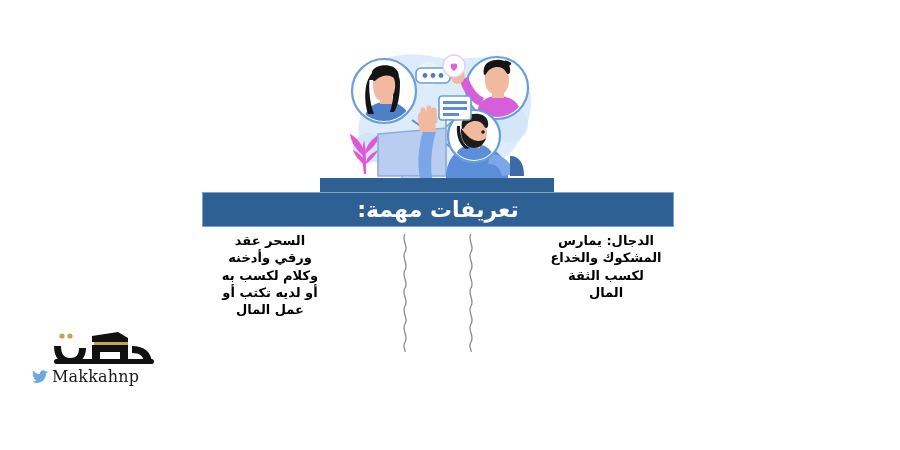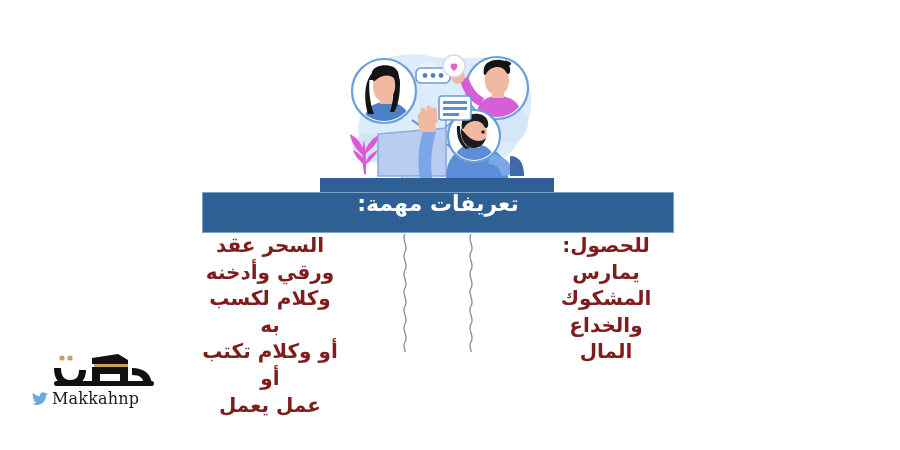--- a/index.html
+++ b/index.html
@@ -30,26 +30,26 @@
     height: 168px;
   }
   .illustration svg { display: block; width: 100%; height: 100%; }
 
   
   .banner {
     position: absolute;
     left: 202px;
     top: 192px;
     width: 472px;
-    height: 41px;
+    height: 35px;
     background: #2e6093;
     border: 1px solid #7ea3c4;
     box-sizing: border-box;
     display: flex;
-    align-items: flex-start;
+    align-items: center;
     justify-content: center;
   }
   .banner-title {
     color: #ffffff;
     font-size: 22px;
     font-weight: 700;
     letter-spacing: 0.5px;
     line-height: 1;
     white-space: nowrap;
   }
@@ -62,40 +62,40 @@
     width: 484px;
     height: 124px;
     display: flex;
     flex-direction: row;
     align-items: flex-start;
     justify-content: space-between;
   }
   .col {
     width: 148px;
     text-align: center;
-    color: #7f1d1d;
-    font-size: 20px;
+    color: #000000;
+    font-size: 13px;
     line-height: 1.33;
     font-weight: 600;
     direction: rtl;
   }
   .divider {
     width: 10px;
     height: 118px;
     flex: 0 0 auto;
     align-self: flex-start;
     margin-top: 2px;
   }
   .divider svg { display: block; width: 100%; height: 100%; }
 
   
   .logo-block {
     position: absolute;
     left: 32px;
-    top: 348px;
+    top: 326px;
     width: 128px;
     height: 66px;
   }
   .logo-mark { width: 112px; height: 40px; display: block; }
   .logo-handle {
     display: flex;
     align-items: center;
     gap: 4px;
     margin-top: 3px;
     direction: ltr;
@@ -237,44 +237,45 @@
     </svg>
   </div>
 
   <div class="banner">
     <div class="banner-title">تعريفات مهمة:</div>
   </div>
 
   <div class="columns">
 
     <div class="col">
-      <div>للحصول: يمارس</div>
+      <div>الدجال: يمارس</div>
       <div>المشكوك والخداع</div>
+      <div>لكسب الثقة</div>
       <div>المال</div>
     </div>
 
     <div class="divider">
       <svg viewBox="0 0 10 118" xmlns="http://www.w3.org/2000/svg" preserveAspectRatio="none">
         <path d="M5 0 C1 6 9 12 5 18 C1 24 9 30 5 36 C1 42 9 48 5 54 C1 60 9 66 5 72 C1 78 9 84 5 90 C1 96 9 102 5 108 C2 113 6 116 5 118" fill="none" stroke="#8c8c8c" stroke-width="1.3"></path>
       </svg>
     </div>
 
 
     <div class="divider">
       <svg viewBox="0 0 10 118" xmlns="http://www.w3.org/2000/svg" preserveAspectRatio="none">
         <path d="M5 0 C1 6 9 12 5 18 C1 24 9 30 5 36 C1 42 9 48 5 54 C1 60 9 66 5 72 C1 78 9 84 5 90 C1 96 9 102 5 108 C2 113 6 116 5 118" fill="none" stroke="#8c8c8c" stroke-width="1.3"></path>
       </svg>
     </div>
 
     <div class="col">
       <div>السحر عقد</div>
       <div>ورقي وأدخنه</div>
       <div>وكلام لكسب به</div>
-      <div>أو وكلام تكتب أو</div>
-      <div>عمل يعمل</div>
+      <div>أو لديه تكتب أو</div>
+      <div>عمل المال</div>
     </div>
 
   </div>
 
   <div class="logo-block">
     <svg class="logo-mark" viewBox="0 0 112 40" xmlns="http://www.w3.org/2000/svg">
 
       <path d="M44 10 L70 6 L80 12 L80 16 L44 16 Z" fill="#111111"></path>
       <path d="M46 16 L80 16 L80 19 L46 19 Z" fill="#c8a05a"></path>
 

